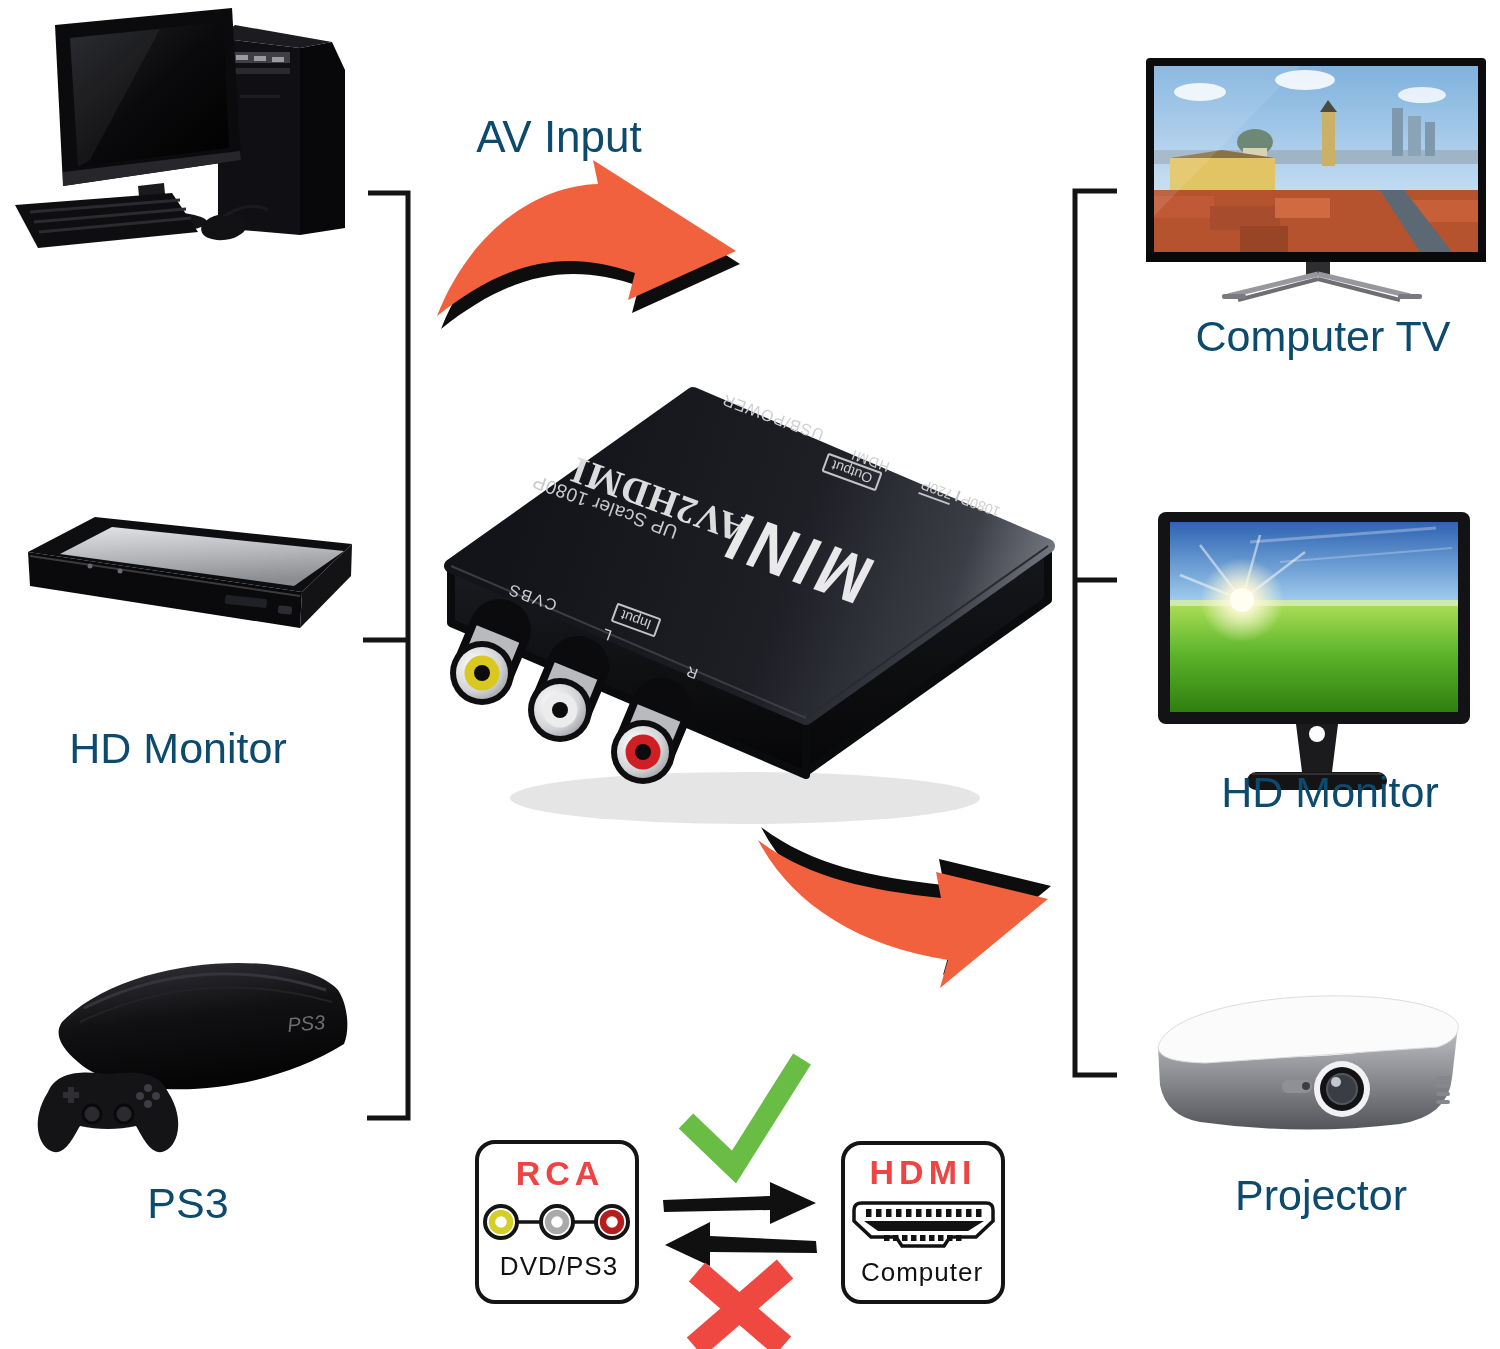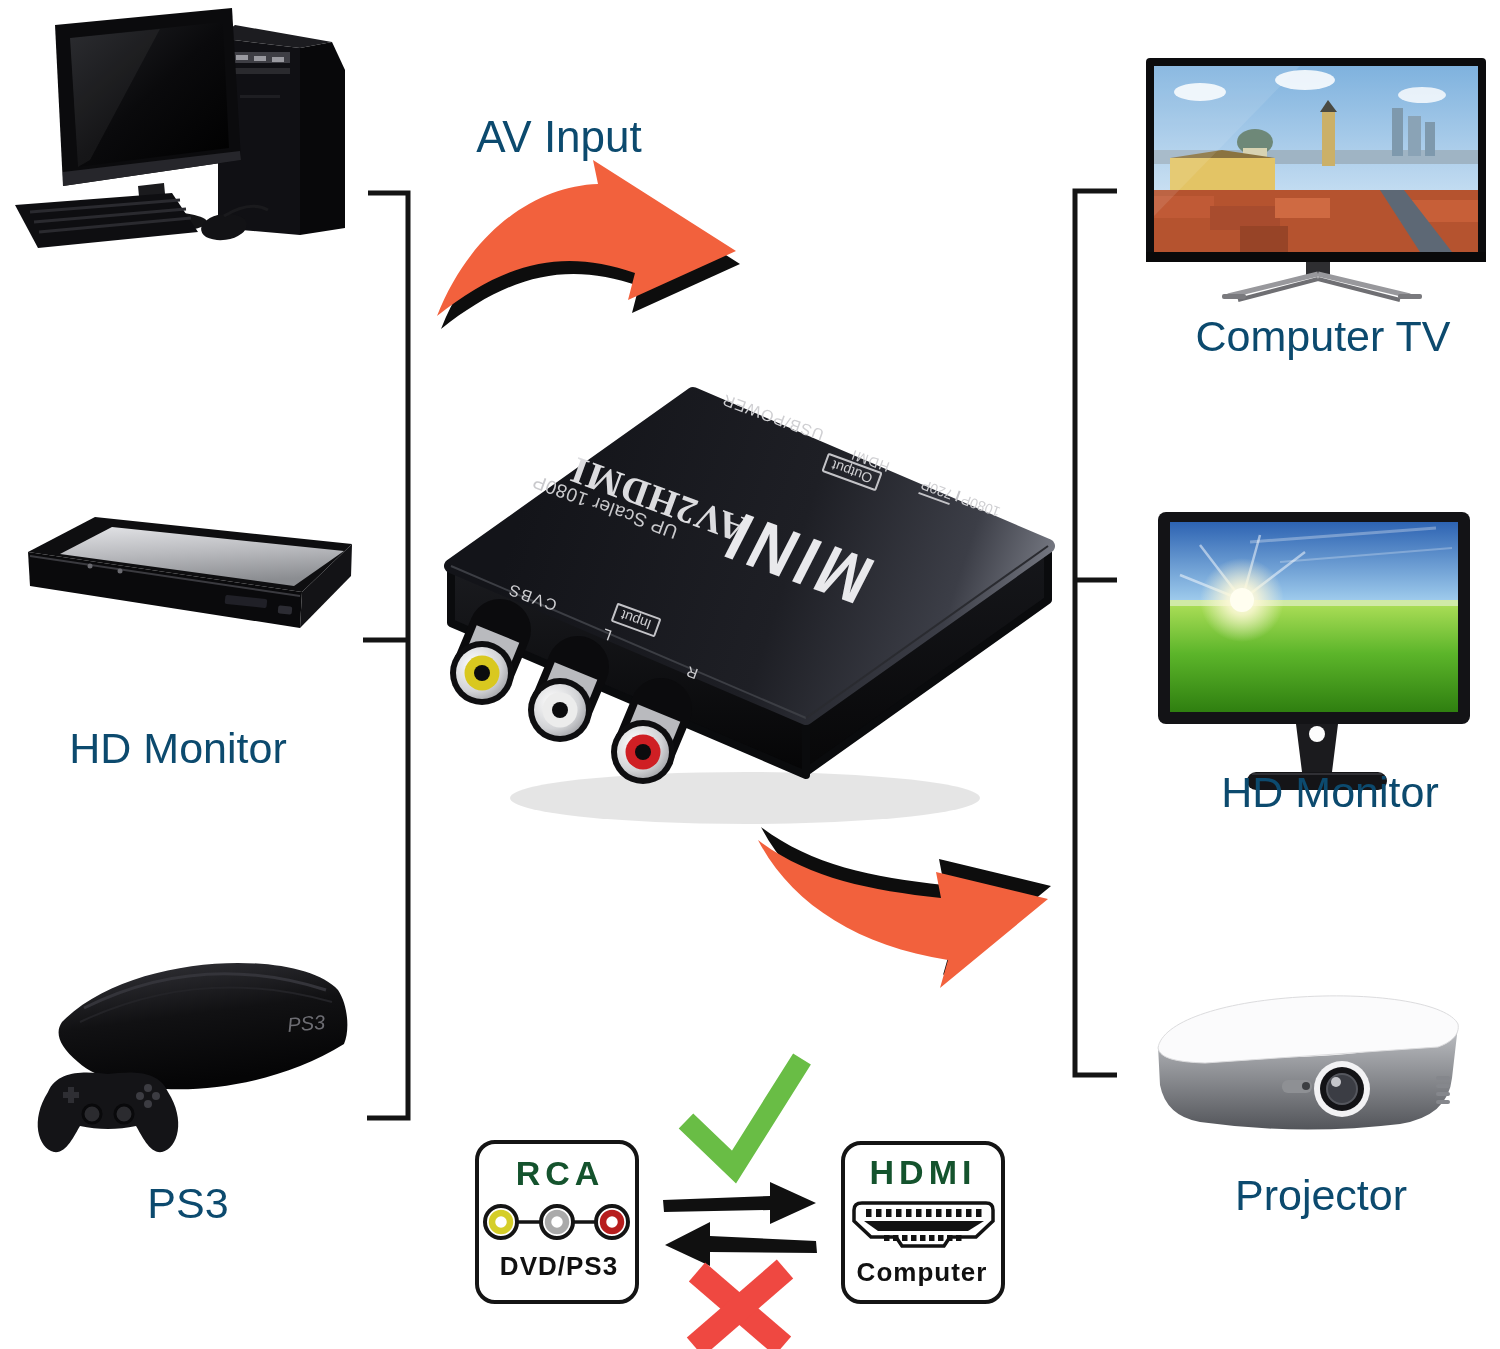--- a/index.html
+++ b/index.html
@@ -12,22 +12,22 @@
           font-family:"Liberation Sans",sans-serif;color:#cfcfd2;line-height:1;}
   .boxed{border:2px solid #c3c3c7;border-radius:2px;padding:1px 6px;}
   .brand{font-weight:700;font-size:60px;letter-spacing:6px;color:#e9e9ec;
          transform:translate(-50%,-50%) rotate(200deg) skewX(-7deg) scaleY(1.15);}
   .model{font-family:"Liberation Serif",serif;font-weight:700;font-size:38px;
          letter-spacing:1px;color:#dcdcdf;}
   .subtitle{font-size:19px;color:#c9c9cc;letter-spacing:0.5px;}
   .resgrp{display:flex;align-items:flex-end;gap:4px;font-size:14px;}
   .res-low{border-top:2px solid #c3c3c7;padding-top:1px;}
   .res-sep{display:inline-block;width:2px;height:11px;background:#c3c3c7;}
-  .cmp-title{font-weight:700;font-size:34px;letter-spacing:5px;color:#14532d;}
-  .cmp-sub{font-weight:700;font-size:26px;letter-spacing:1px;color:#111;}
+  .cmp-title{font-weight:700;font-size:34px;letter-spacing:5px;color:#ef4444;}
+  .cmp-sub{font-weight:400;font-size:26px;letter-spacing:1px;color:#111;}
 </style>
 </head>
 <body>
 
 <div class="stage">
 
 <svg class="gfx" width="1500" height="1349" viewBox="0 0 1500 1349">
   <defs>
     <linearGradient id="gTop" gradientUnits="userSpaceOnUse" x1="540" y1="450" x2="1060" y2="620">
       <stop offset="0" stop-color="#131419"></stop>

